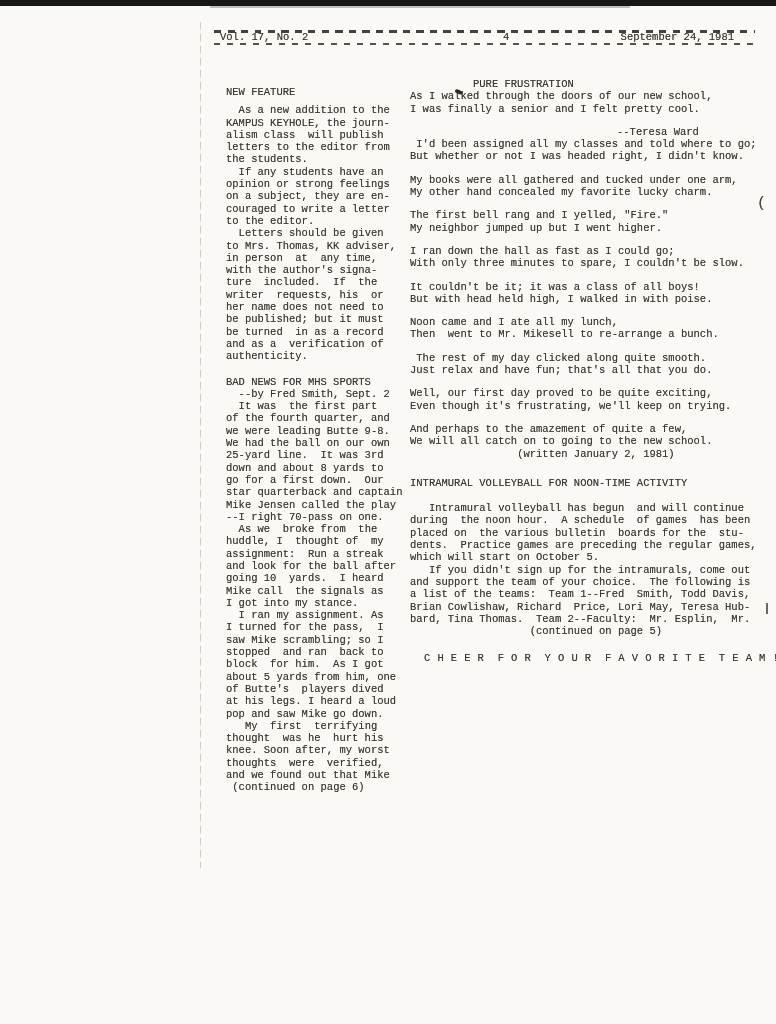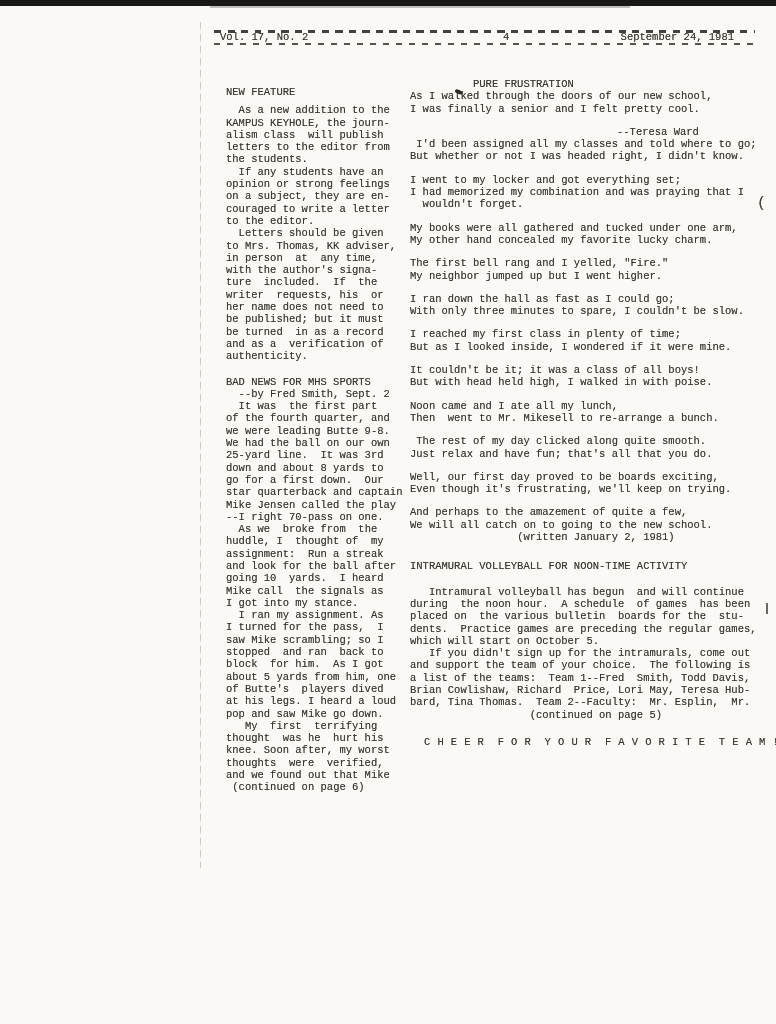--- a/index.html
+++ b/index.html
@@ -129,38 +129,33 @@
   </div>
 
   <div class="right-col">
     <div>
       <div class="t heading poem-heading">PURE FRUSTRATION</div>
       <div class="t stanza">As I walked through the doors of our new school,
 I was finally a senior and I felt pretty cool.</div>
       <div class="t poem-byline">--Teresa Ward</div>
       <div class="t stanza"> I'd been assigned all my classes and told where to go;
 But whether or not I was headed right, I didn't know.</div>
-      <div class="t stanza">I went to my locker and got everything set;
-I had memorized my combination and was praying that I
-  wouldn't forget.</div>
       <div class="t stanza">My books were all gathered and tucked under one arm,
 My other hand concealed my favorite lucky charm.</div>
       <div class="t stanza">The first bell rang and I yelled, "Fire."
 My neighbor jumped up but I went higher.</div>
       <div class="t stanza">I ran down the hall as fast as I could go;
 With only three minutes to spare, I couldn't be slow.</div>
-      <div class="t stanza">I reached my first class in plenty of time;
-But as I looked inside, I wondered if it were mine.</div>
       <div class="t stanza">It couldn't be it; it was a class of all boys!
 But with head held high, I walked in with poise.</div>
       <div class="t stanza">Noon came and I ate all my lunch,
 Then  went to Mr. Mikesell to re-arrange a bunch.</div>
       <div class="t stanza"> The rest of my day clicked along quite smooth.
 Just relax and have fun; that's all that you do.</div>
-      <div class="t stanza">Well, our first day proved to be boards exciting,
+      <div class="t stanza">Well, our first day proved to be quite exciting,
 Even though it's frustrating, we'll keep on trying.</div>
       <div class="t stanza">And perhaps to the amazement of quite a few,
 We will all catch on to going to the new school.
                  (written January 2, 1981)</div>
     </div>
     <div class="gap-sm"></div>
     <div>
       <div class="t heading">INTRAMURAL VOLLEYBALL FOR NOON-TIME ACTIVITY</div>
       <div class="gap-md"></div>
       <div class="t para">   Intramural volleyball has begun  and will continue

